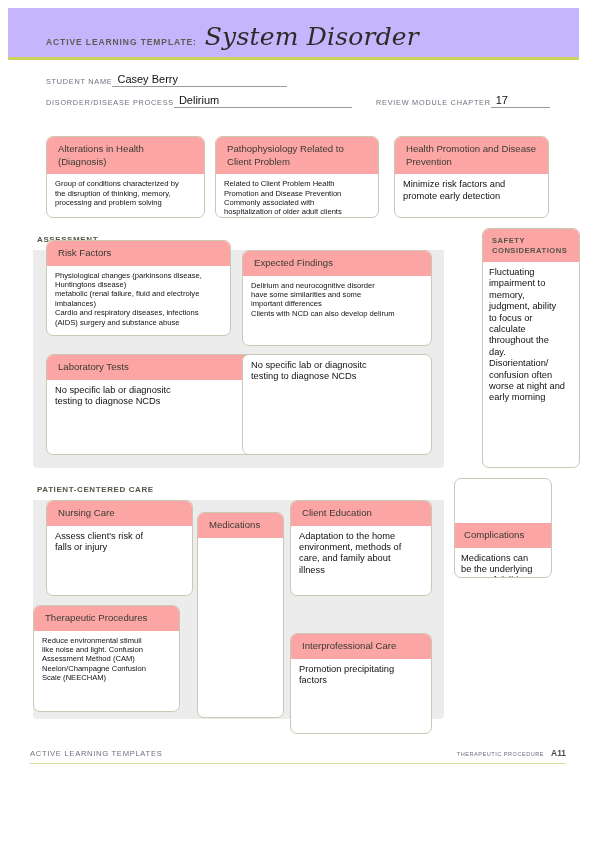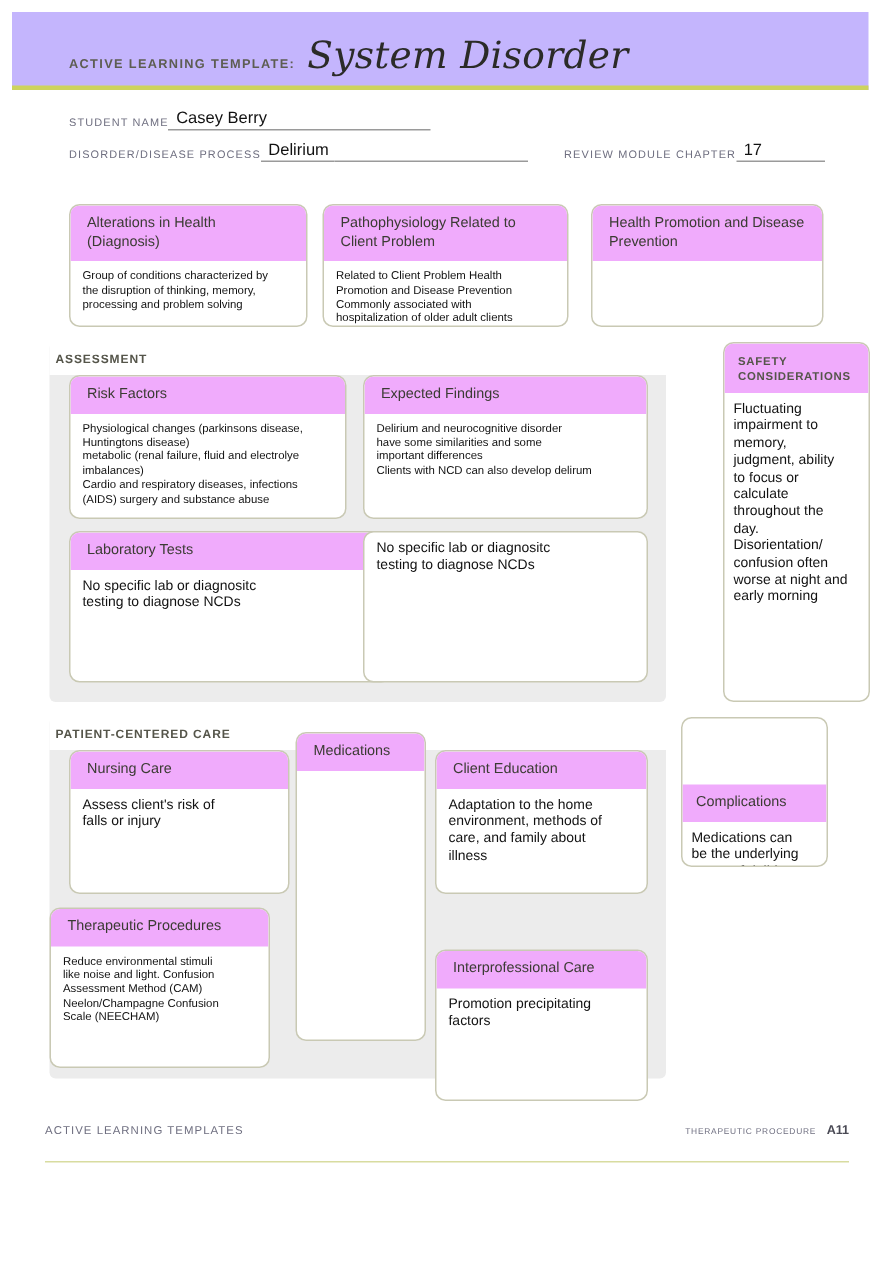--- a/index.html
+++ b/index.html
@@ -77,21 +77,21 @@
 
   
   .card {
     position: absolute;
     background: #ffffff;
     border: 1px solid #c9c9b4;
     border-radius: 7px;
     overflow: hidden;
   }
   .card-head {
-    background: #f0abfc;
+    background: #fca5a5;
     color: #3b3b33;
     font-size: 9.6px;
     line-height: 12.6px;
     padding: 6px 9px 6px 11px;
     font-weight: 400;
   }
   .card-body {
     padding: 5px 7px 5px 8px;
     font-size: 7.6px;
     line-height: 9.4px;
@@ -114,21 +114,21 @@
     padding: 7px 0 6px 4px;
     text-transform: uppercase;
   }
 
   
   .footer {
     position: absolute;
     left: 30px; top: 748px;
     width: 536px;
     border-bottom: 1.5px solid #d8dca0;
-    padding-bottom: 16px;
+    padding-bottom: 5px;
     display: flex;
     align-items: baseline;
     justify-content: space-between;
   }
   .footer-left {
     font-size: 7.6px;
     letter-spacing: 0.7px;
     color: #6f6f80;
     text-transform: uppercase;
   }
@@ -181,27 +181,29 @@
 to Client Problem</div>
   <div class="card-body">Related to Client Problem Health
 Promotion and Disease Prevention
 Commonly associated with
 hospitalization of older adult clients</div>
 </div>
 
 <div class="card" style="left:394px; top:136px; width:155px; height:82px;">
   <div class="card-head">Health Promotion and
 Disease Prevention</div>
+  <div class="card-body lg">Minimize risk factors and
+promote early detection</div>
 </div>
 
 <div class="panel" style="left:33px; top:228px; width:411px; height:240px;">
   <div class="panel-head">ASSESSMENT</div>
 </div>
 
-<div class="card" style="left:46px; top:250px; width:185px; height:96px;">
+<div class="card" style="left:46px; top:240px; width:185px; height:96px;">
   <div class="card-head">Risk Factors</div>
   <div class="card-body">Physiological changes (parkinsons disease,
 Huntingtons disease)
 metabolic (renal failure, fluid and electrolye
 imbalances)
 Cardio and respiratory diseases, infections
 (AIDS) surgery and substance abuse</div>
 </div>
 
 <div class="card" style="left:242px; top:250px; width:190px; height:96px;">
@@ -243,21 +245,21 @@
 <div class="panel" style="left:33px; top:478px; width:411px; height:241px;">
   <div class="panel-head">PATIENT-CENTERED CARE</div>
 </div>
 
 <div class="card" style="left:46px; top:500px; width:147px; height:96px;">
   <div class="card-head">Nursing Care</div>
   <div class="card-body lg">Assess client's risk of
 falls or injury</div>
 </div>
 
-<div class="card" style="left:197px; top:488px; width:87px; height:206px;">
+<div class="card" style="left:197px; top:512px; width:87px; height:206px;">
   <div class="card-head">Medications</div>
 </div>
 
 <div class="card" style="left:290px; top:500px; width:142px; height:96px;">
   <div class="card-head">Client Education</div>
   <div class="card-body lg">Adaptation to the home
 environment, methods of
 care, and family about
 illness</div>
 </div>

